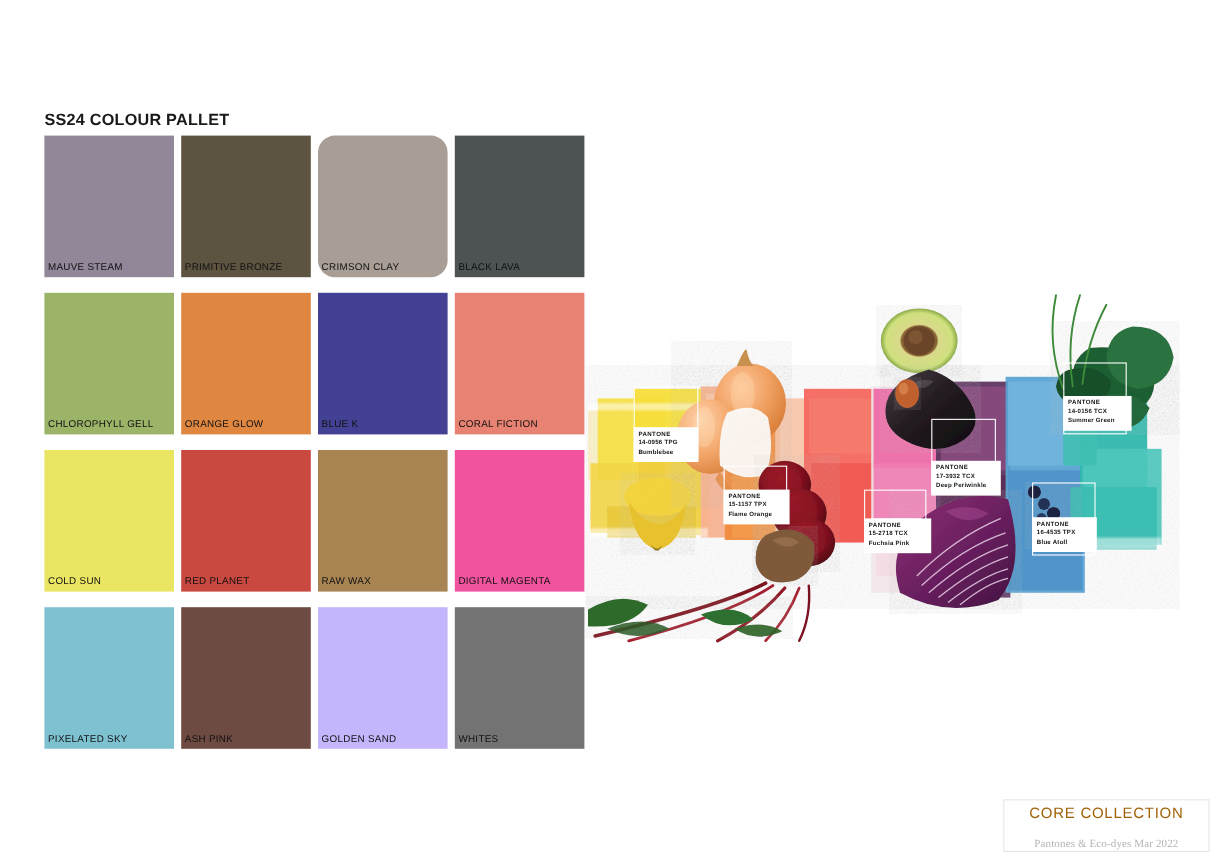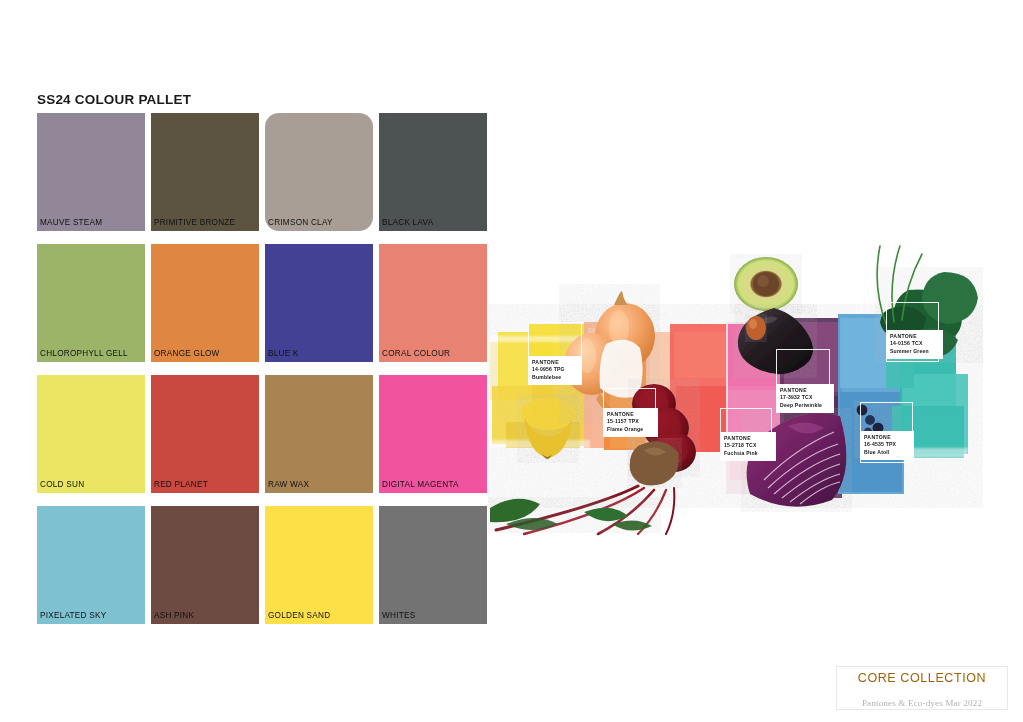--- a/index.html
+++ b/index.html
@@ -165,21 +165,21 @@
     <div class="swatch" style="background: rgb(156, 180, 104);">
       <span class="swatch-label">CHLOROPHYLL GELL</span>
     </div>
     <div class="swatch" style="background: rgb(223, 134, 65);">
       <span class="swatch-label">ORANGE GLOW</span>
     </div>
     <div class="swatch" style="background: rgb(67, 65, 148);">
       <span class="swatch-label">BLUE K</span>
     </div>
     <div class="swatch" style="background: rgb(232, 130, 114);">
-      <span class="swatch-label">CORAL COLOUR</span>
+      <span class="swatch-label">CORAL FICTION</span>
     </div>
 
     <div class="swatch" style="background: rgb(234, 230, 99);">
       <span class="swatch-label">COLD SUN</span>
     </div>
     <div class="swatch" style="background: rgb(201, 72, 63);">
       <span class="swatch-label">RED PLANET</span>
     </div>
     <div class="swatch" style="background: rgb(168, 132, 83);">
       <span class="swatch-label">RAW WAX</span>
@@ -187,21 +187,21 @@
     <div class="swatch" style="background: rgb(242, 83, 159);">
       <span class="swatch-label">DIGITAL MAGENTA</span>
     </div>
 
     <div class="swatch" style="background: rgb(126, 194, 210);">
       <span class="swatch-label">PIXELATED SKY</span>
     </div>
     <div class="swatch" style="background: rgb(109, 74, 66);">
       <span class="swatch-label">ASH PINK</span>
     </div>
-    <div class="swatch" style="background: #fde047;">
+    <div class="swatch" style="background: #c4b5fd;">
       <span class="swatch-label">GOLDEN SAND</span>
     </div>
     <div class="swatch" style="background: #737373;">
       <span class="swatch-label">WHITES</span>
     </div>
   </div>
 
   <div id="collage">
 
     <svg id="collage-canvas" viewBox="0 0 495 300" preserveAspectRatio="none">

